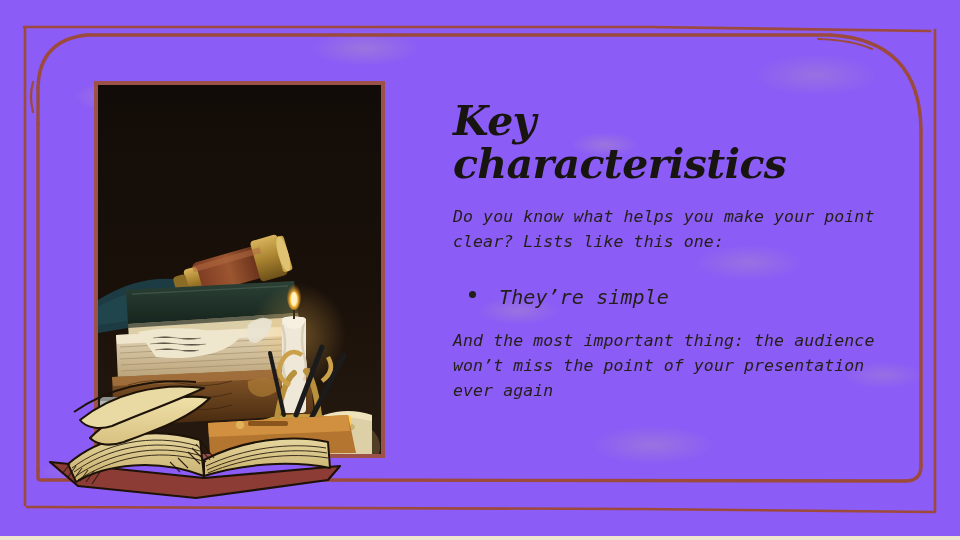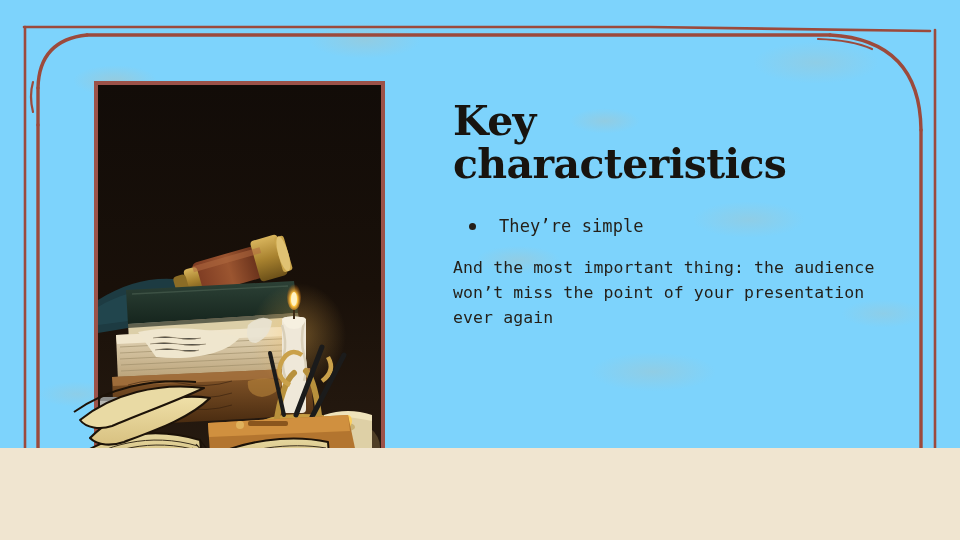--- a/index.html
+++ b/index.html
@@ -3,22 +3,23 @@
 <meta charset="utf-8">
 <title>Key characteristics slide</title>
 <style>
   html,body{margin:0;padding:0;}
   body{
     width:960px;height:540px;overflow:hidden;
     background:#f0e5d0;
     font-family:"Liberation Sans",sans-serif;
   }
   #slide{
-    position:relative;width:960px;height:448px;overflow:hidden;
-    background:#7dd3fc;
+    position:relative;width:960px;height:536px;overflow:hidden;
+    background:#8b5cf6;
+    font-style:italic;
   }
   
   .paper-texture{
     position:absolute;inset:0;
     background-image:
       radial-gradient(ellipse 60px 22px at 12% 18%, rgba(205,186,155,.30), rgba(205,186,155,0) 70%),
       radial-gradient(ellipse 80px 26px at 38% 9%,  rgba(205,186,155,.26), rgba(205,186,155,0) 70%),
       radial-gradient(ellipse 50px 18px at 63% 27%, rgba(205,186,155,.26), rgba(205,186,155,0) 70%),
       radial-gradient(ellipse 90px 30px at 85% 14%, rgba(205,186,155,.22), rgba(205,186,155,0) 70%),
       radial-gradient(ellipse 70px 24px at 22% 47%, rgba(205,186,155,.22), rgba(205,186,155,0) 70%),
@@ -64,21 +65,21 @@
   }
   .bullets{
     list-style:none;
     margin:15px 0 15px 0;
     padding:0 0 0 14px;
   }
   .bullets li{
     position:relative;
     padding-left:32px;
     font-family:"DejaVu Sans Mono","Liberation Mono",monospace;
-    font-size:17px;
+    font-size:20px;
     line-height:1.52;
     color:#241f18;
     letter-spacing:0.1px;
     margin-top:28px;
   }
   .bullets li::before{
     content:"";
     position:absolute;left:2px;top:9px;
     width:7px;height:7px;border-radius:50%;
     background:#241f18;
@@ -338,20 +339,21 @@
       <path d="M54,100 L46,111"></path>
         <path d="M60,102 L52,113"></path>
       <path d="M66,103 L58,114"></path>
         <path d="M72,104 L64,116"></path>
     </g>
   </svg>
 
   <div class="content">
     <h1 class="slide-title">Key characteristics</h1>
 
+    <p class="body-text">Do you know what helps you make your point clear? Lists like this one:</p>
 
     <ul class="bullets">
       <li>They’re simple</li>
     </ul>
 
     <p class="body-text para-2">And the most important thing: the audience won’t miss the point of your presentation ever again</p>
   </div>
 
 </div>
 

